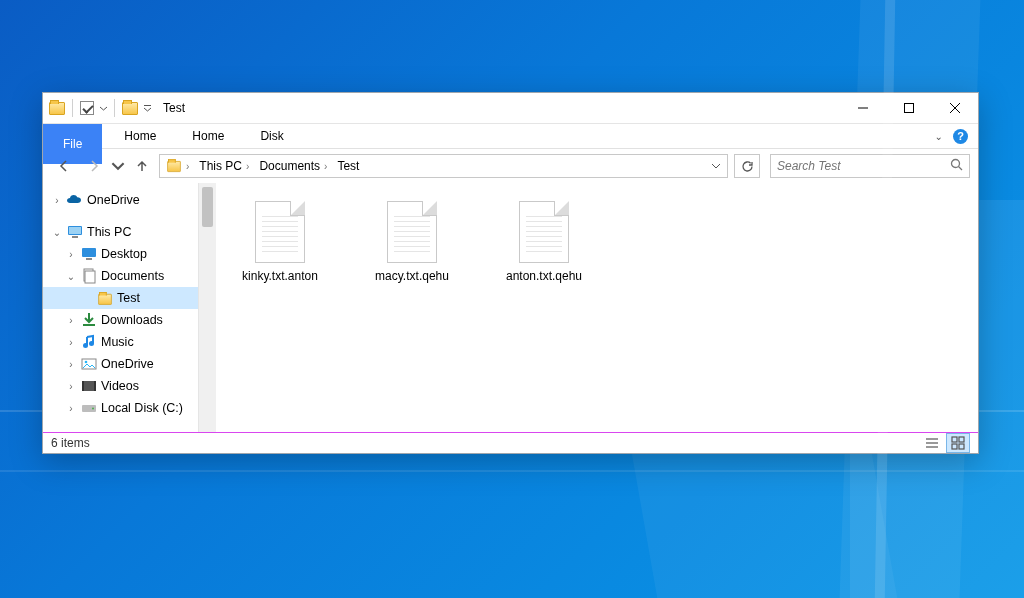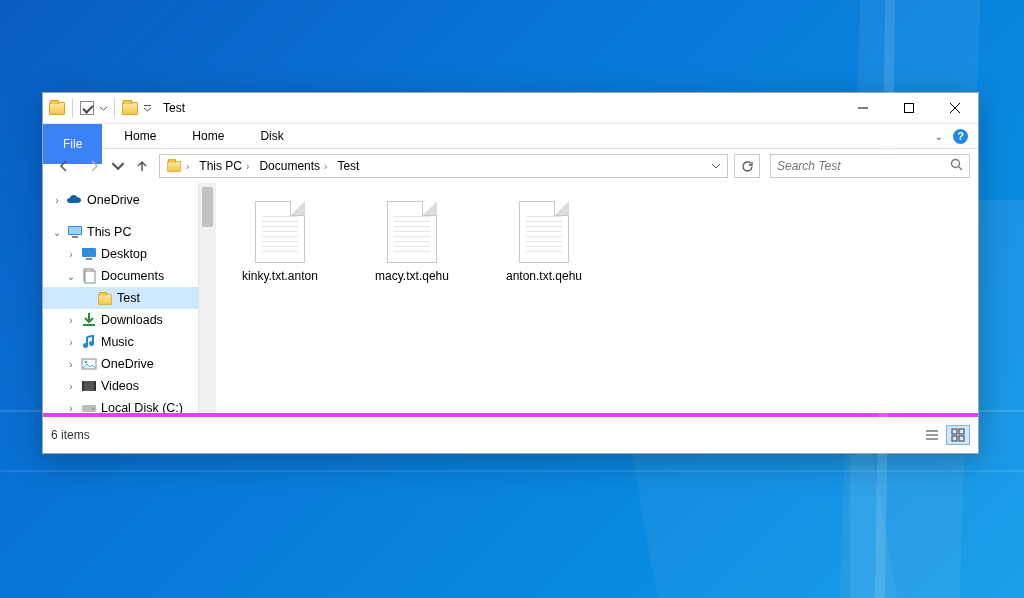--- a/index.html
+++ b/index.html
@@ -75,21 +75,21 @@
   .ico svg{width:16px;height:16px;}
   .indent1{ padding-left:22px;} .indent2{ padding-left:38px;}
   .content { flex:1; overflow:auto; padding:14px 8px 8px 18px;}
   .filegrid { display:flex; gap:40px; flex-wrap:wrap;}
   .fileitem { width:92px; display:flex; flex-direction:column; align-items:center; gap:6px; cursor:pointer; padding:4px;}
   .doc-ico { width:50px; height:62px; background:#fff; border:1px solid #c9c9c9; position:relative; border-top-right-radius:0;}
   .doc-ico::before{ content:""; position:absolute; right:-1px; top:-1px; width:14px; height:14px; background:linear-gradient(135deg,#fff 48%, #dcdcdc 52%); border-left:1px solid #c9c9c9; border-bottom:1px solid #c9c9c9;}
   .doc-lines{ position:absolute; left:6px; right:6px; top:14px; bottom:6px; background:repeating-linear-gradient(#e5e5e5 0 1px, transparent 1px 5px);}
   .fname { font-size:12px; color:#000; text-align:center; word-break:break-word; line-height:1.25;}
   
-  .status { height:40px; border-top:4px solid #d946ef; display:flex; align-items:center; padding:0 8px; font-size:12px; color:#333;}
+  .status { height:21px; border-top:1px solid #d946ef; display:flex; align-items:center; padding:0 8px; font-size:12px; color:#333;}
   .status .vspacer{flex:1;}
   .viewbtn{ width:24px;height:20px;border:1px solid transparent; display:flex;align-items:center;justify-content:center; cursor:pointer; margin-left:2px;}
   .viewbtn.active{ border-color:#7ab6e8; background:#cde8ff;}
   .viewbtn svg{width:14px;height:14px;stroke:#555;fill:none;stroke-width:1.2;}
 </style>
 </head>
 <body>
 
 <div class="beam1"></div>
 <div class="beam2"></div>

